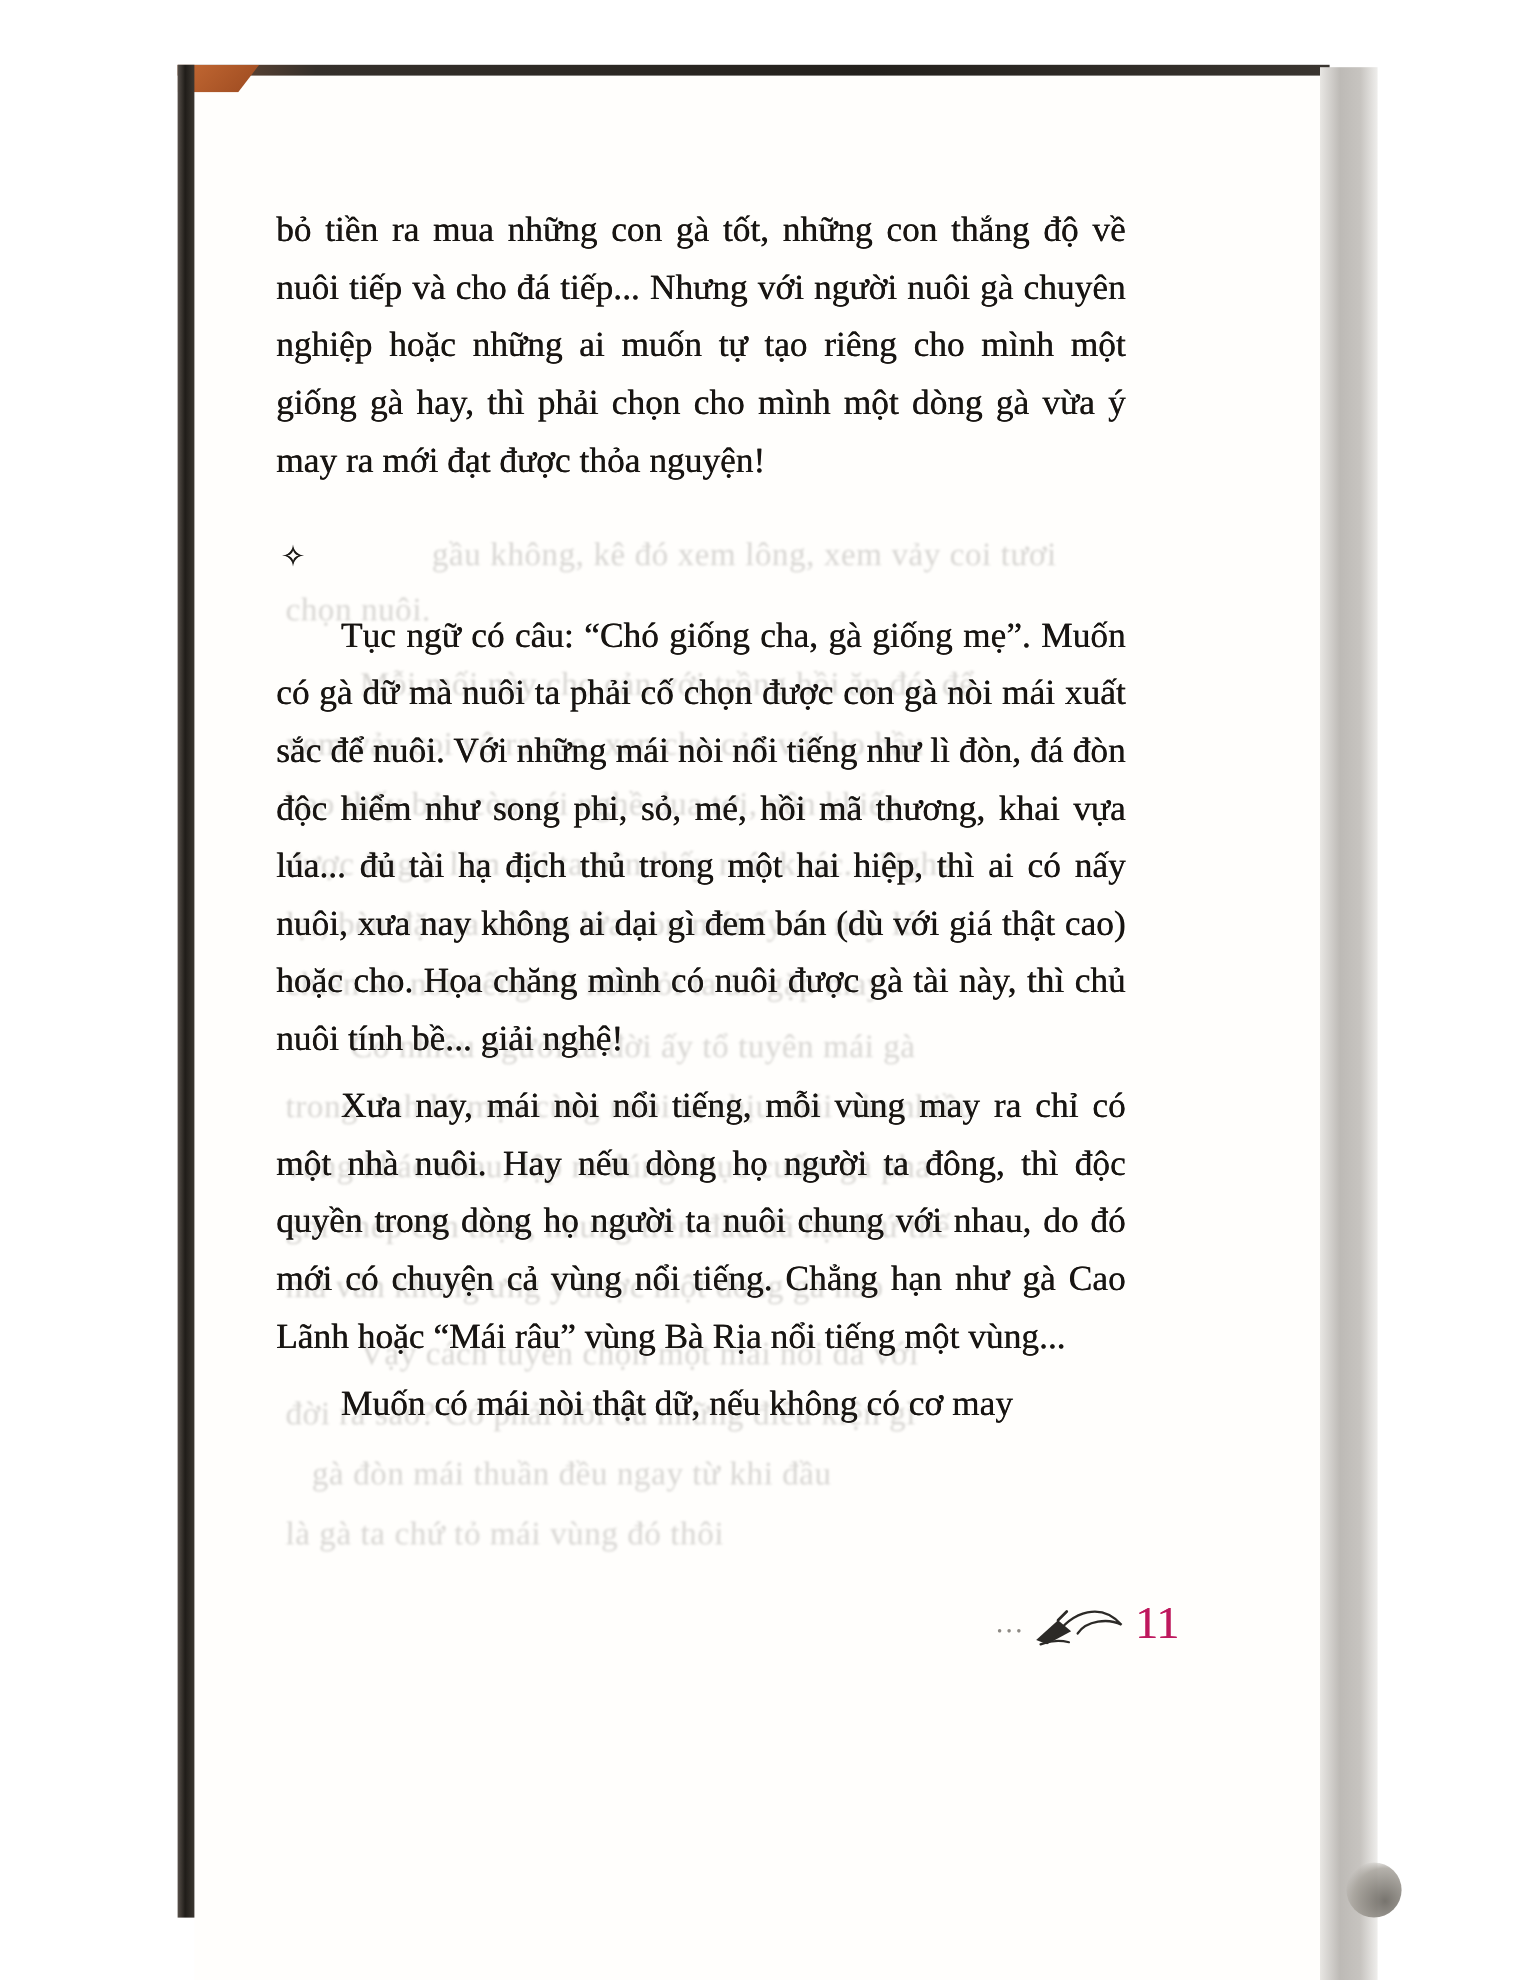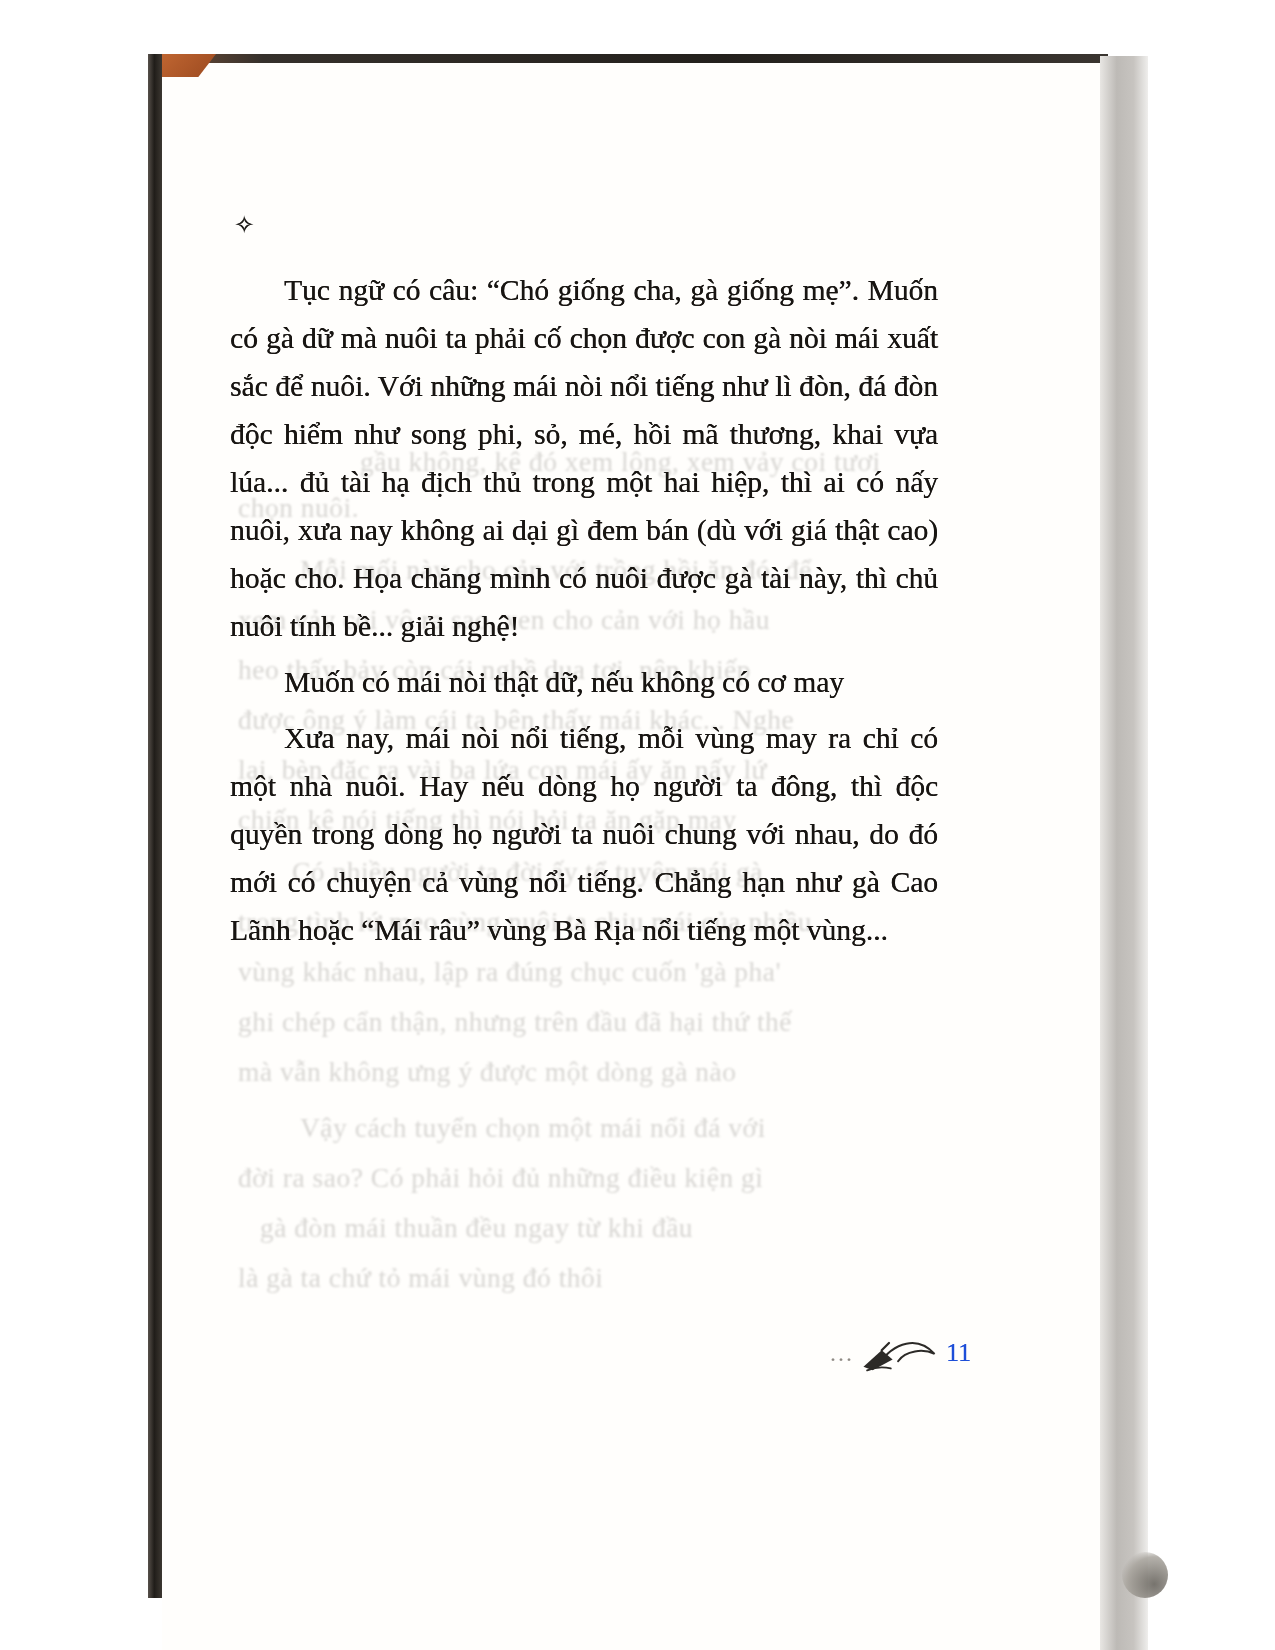--- a/index.html
+++ b/index.html
@@ -63,21 +63,21 @@
     font-size:27.5px;color:#7d7a74;opacity:.30;
     filter:blur(1px);letter-spacing:.5px;transform:skewX(-1deg);
   }
   
   .footer{
     position:absolute;left:830px;top:1330px;z-index:2;
     display:flex;align-items:center;
   }
   .footer .dots{color:#8e8a84;font-size:24px;margin-right:4px;letter-spacing:2px;}
   .footer .quill{width:82px;height:46px;display:block;}
-  .footer .pagenum{font-size:26px;color:#1d4ed8;margin-left:6px;text-shadow:0.3px 0 0 currentColor;}
+  .footer .pagenum{font-size:38px;color:#be185d;margin-left:6px;text-shadow:0.3px 0 0 currentColor;}
 </style>
 </head>
 <body>
 
 <div class="paper"></div>
 
 <div class="edge-top"></div>
 <div class="corner-orange"></div>
 <div class="edge-left"></div>
 <div class="band-right"></div>
@@ -97,28 +97,29 @@
   <div class="bleed" style="top:956px;left:238px;">vùng khác nhau, lập ra đúng chục cuốn 'gà pha'</div>
   <div class="bleed" style="top:1006px;left:238px;">ghi chép cẩn thận, nhưng trên đầu đã hại thứ thế</div>
   <div class="bleed" style="top:1056px;left:238px;">mà vẫn không ưng ý được một dòng gà nào</div>
   <div class="bleed" style="top:1112px;left:300px;">Vậy cách tuyển chọn một mái nổi đá với</div>
   <div class="bleed" style="top:1162px;left:238px;">đời ra sao? Có phải hỏi đủ những điều kiện gì</div>
   <div class="bleed" style="top:1212px;left:260px;">gà đòn mái thuần đều ngay từ khi đầu</div>
   <div class="bleed" style="top:1262px;left:238px;">là gà ta chứ tỏ mái vùng đó thôi</div>
 </div>
 
 <main class="text-block">
+  <p class="para first">bỏ tiền ra mua những con gà tốt, những con thắng độ về nuôi tiếp và cho đá tiếp... Nhưng với người nuôi gà chuyên nghiệp hoặc những ai muốn tự tạo riêng cho mình một giống gà hay, thì phải chọn cho mình một dòng gà vừa ý may ra mới đạt được thỏa nguyện!</p>
 
   <h2 class="section-heading">
     <span class="star">✧</span>
   </h2>
 
   <p class="para indent">Tục ngữ có câu: “Chó giống cha, gà giống mẹ”. Muốn có gà dữ mà nuôi ta phải cố chọn được con gà nòi mái xuất sắc để nuôi. Với những mái nòi nổi tiếng như lì đòn, đá đòn độc hiểm như song phi, sỏ, mé, hồi mã thương, khai vựa lúa... đủ tài hạ địch thủ trong một hai hiệp, thì ai có nấy nuôi, xưa nay không ai dại gì đem bán (dù với giá thật cao) hoặc cho. Họa chăng mình có nuôi được gà tài này, thì chủ nuôi tính bề... giải nghệ!</p>
+  <p class="para indent">Xưa nay, mái nòi nổi tiếng, mỗi vùng may ra chỉ có một nhà nuôi. Hay nếu dòng họ người ta đông, thì độc quyền trong dòng họ người ta nuôi chung với nhau, do đó mới có chuyện cả vùng nổi tiếng. Chẳng hạn như gà Cao Lãnh hoặc “Mái râu” vùng Bà Rịa nổi tiếng một vùng...</p>
   <p class="para indent">Muốn có mái nòi thật dữ, nếu không có cơ may</p>
-  <p class="para indent">Xưa nay, mái nòi nổi tiếng, mỗi vùng may ra chỉ có một nhà nuôi. Hay nếu dòng họ người ta đông, thì độc quyền trong dòng họ người ta nuôi chung với nhau, do đó mới có chuyện cả vùng nổi tiếng. Chẳng hạn như gà Cao Lãnh hoặc “Mái râu” vùng Bà Rịa nổi tiếng một vùng...</p>
 </main>
 
 <div class="footer">
   <span class="dots">...</span>
   <svg class="quill" viewBox="0 0 90 50" xmlns="http://www.w3.org/2000/svg">
     <path d="M6 40 L26 22 L38 32 L16 44 Z" fill="#2c2a27"></path>
     <path d="M26 22 L34 14" stroke="#2c2a27" stroke-width="2.5" fill="none" stroke-linecap="round"></path>
     <path d="M22 38 C 40 12, 66 6, 84 26 C 72 20, 52 22, 44 34" stroke="#2c2a27" stroke-width="2.2" fill="none" stroke-linecap="round"></path>
     <path d="M10 44 C 20 40, 28 40, 36 42" stroke="#2c2a27" stroke-width="2" fill="none" stroke-linecap="round"></path>
   </svg>

